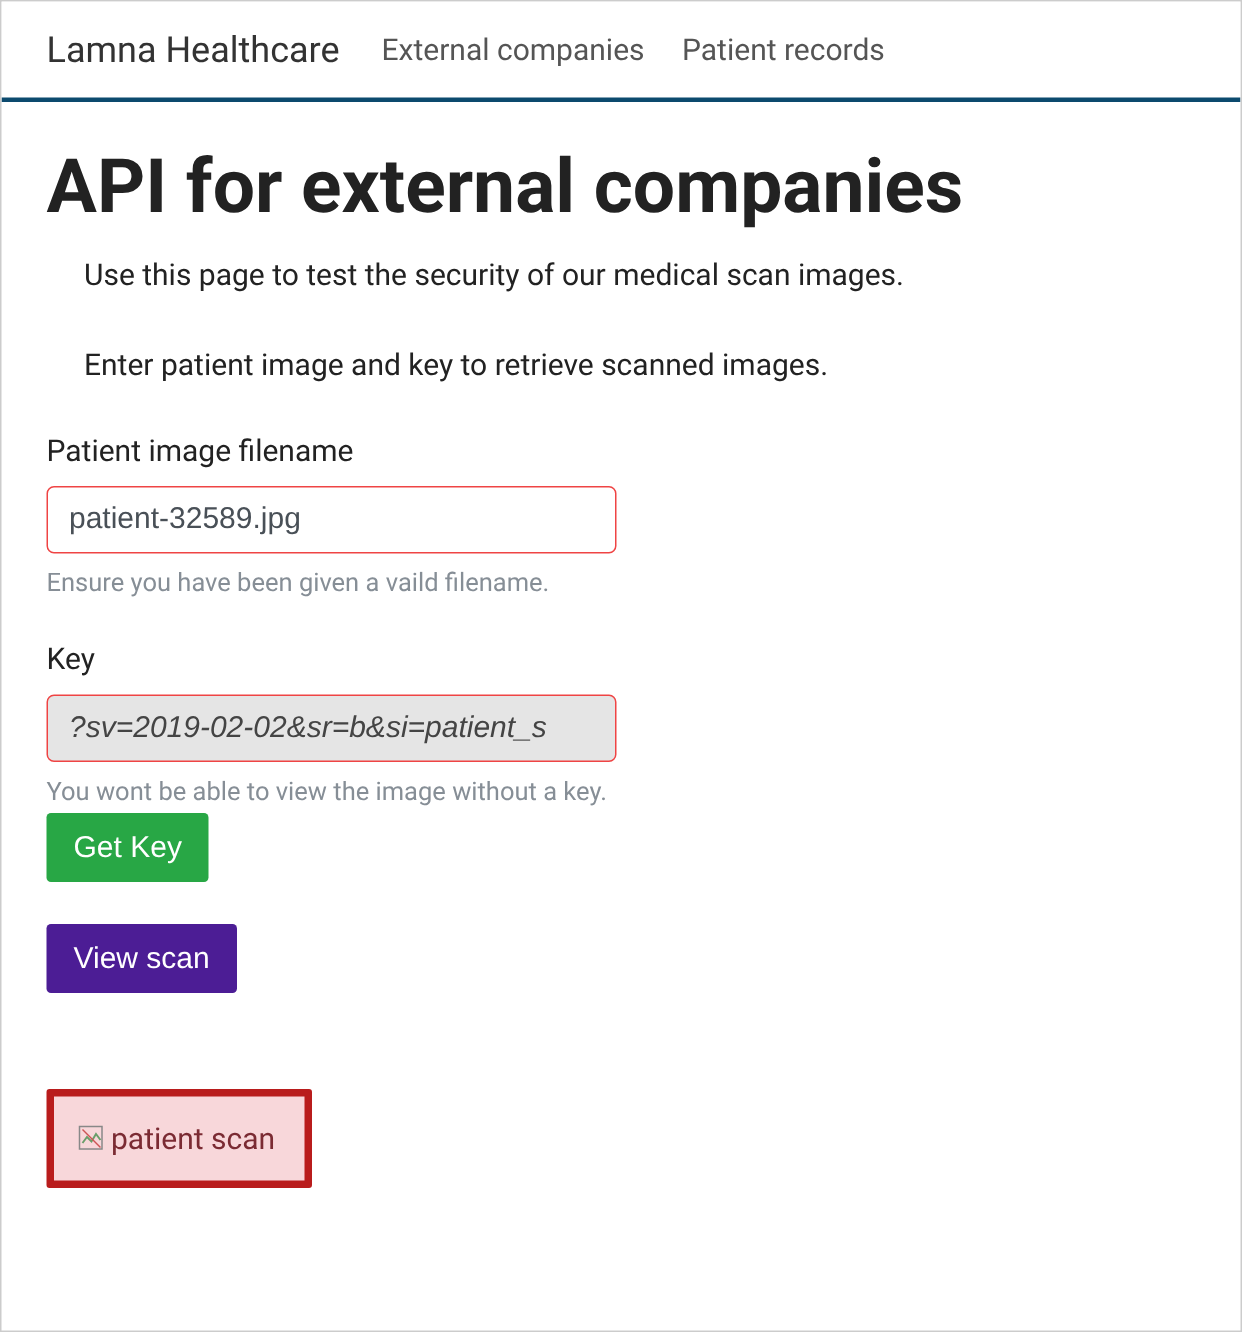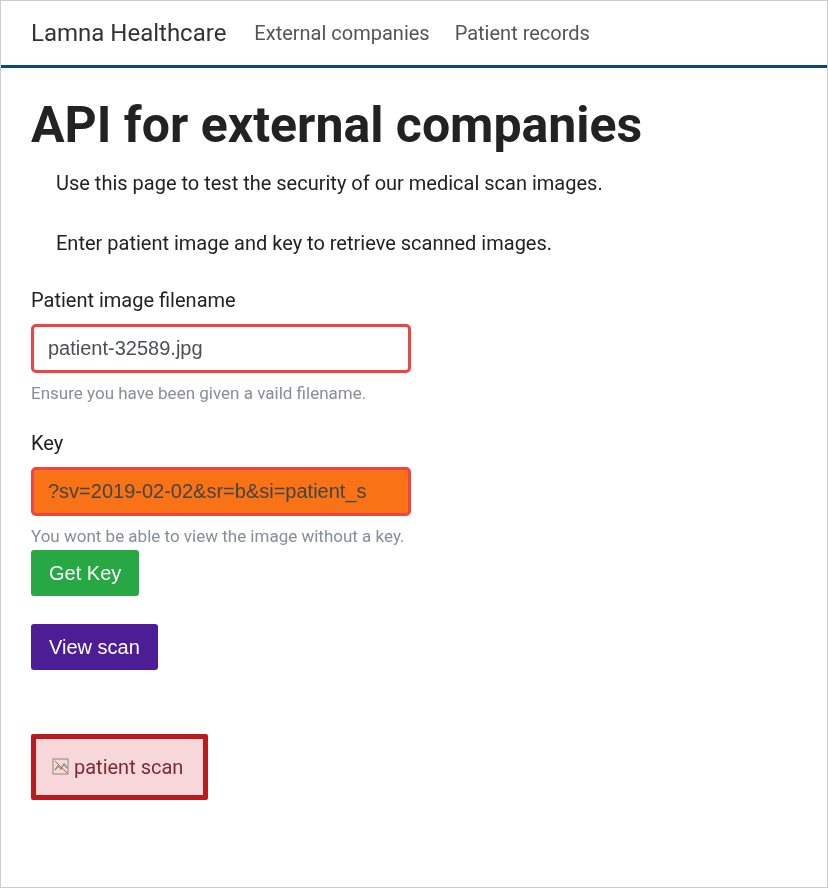--- a/index.html
+++ b/index.html
@@ -55,29 +55,30 @@
     .form-label {
       font-size: 20px;
       color: #222;
       display: block;
       margin-bottom: 12px;
     }
     .form-control {
       width: 380px;
       padding: 10px 14px;
       font-size: 20px;
-      border: 3px solid #ef4444;
+      border: 1px solid #ef4444;
       border-radius: 5px;
       color: #495057;
       background: #fff;
       display: block;
     }
     .form-control.key-input {
-      background: #f97316;
+      background: #e5e5e5;
       color: #444;
+      font-style: italic;
     }
     .form-text {
       font-size: 17px;
       color: #868e96;
       margin-top: 10px;
     }
     .field-block {
       margin-bottom: 28px;
     }
     .field-block-key {

